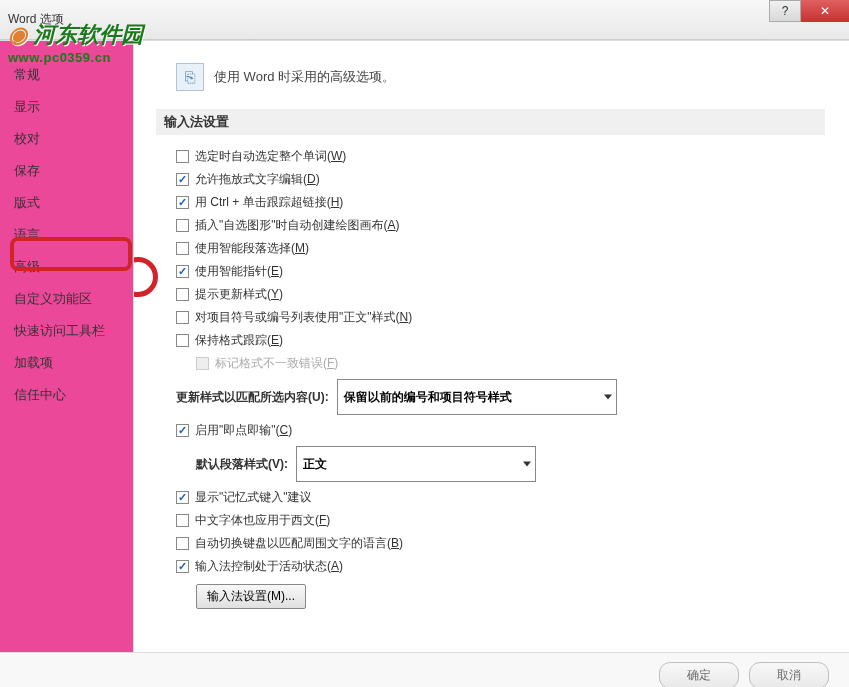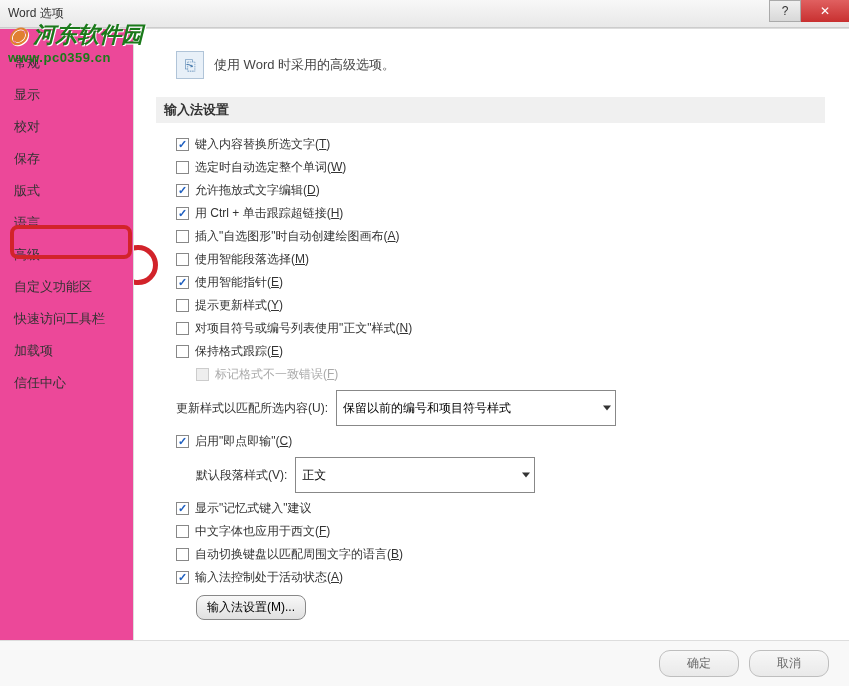--- a/index.html
+++ b/index.html
@@ -1,18 +1,18 @@
 <!DOCTYPE html>
 <html><head>
 <meta charset="utf-8">
 <style>
 * { box-sizing: border-box; margin: 0; padding: 0; }
 body { font-family: "Microsoft YaHei", "Segoe UI", sans-serif; font-size: 12px; background: #fff; width: 849px; height: 687px; overflow: hidden; position: relative; }
 
-.titlebar { height: 28px; background: linear-gradient(to bottom, #f8f8f8, #e8e8e8); border-bottom: 1px solid #ccc; display: flex; align-items: center; padding: 0 4px; position: relative; }
+.titlebar { height: 40px; background: linear-gradient(to bottom, #f8f8f8, #e8e8e8); border-bottom: 1px solid #ccc; display: flex; align-items: center; padding: 0 4px; position: relative; }
 .titlebar-title { padding-left: 4px; color: #333; font-size: 12px; }
 .titlebar-controls { position: absolute; right: 0; top: 0; display: flex; }
 .titlebar-btn { width: 32px; height: 22px; display: flex; align-items: center; justify-content: center; font-size: 12px; color: #333; }
 .titlebar-btn.close { background: linear-gradient(to bottom, #e06060, #c83030); color: #fff; width: 48px; }
 .titlebar-btn.help { background: linear-gradient(to bottom, #f0f0f0, #d8d8d8); border: 1px solid #aaa; }
 
 .main { display: flex; height: 612px; border-top: 1px solid #ddd; }
 .sidebar { width: 134px; background: #ec4899; border-right: 1px solid #ddd; padding-top: 18px; position: relative; }
 .sidebar-item { padding: 7px 14px; cursor: pointer; color: #333; font-size: 13px; }
 
@@ -29,26 +29,26 @@
 .option-row.indent1 { padding-left: 20px; }
 .checkbox { width: 13px; height: 13px; border: 1px solid #888; background: #fff; display: flex; align-items: center; justify-content: center; cursor: pointer; flex-shrink: 0; }
 .checkbox.checked::after { content: "✓"; color: #2060c0; font-size: 11px; font-weight: bold; line-height: 1; }
 .checkbox.disabled { background: #eee; border-color: #ccc; }
 .option-label { color: #333; font-size: 12px; }
 .option-label.disabled { color: #aaa; }
 .option-label u { text-decoration: underline; }
 
 .red-circle { position: absolute; width: 40px; height: 40px; border: 5px solid #d2232a; border-radius: 50%; z-index: 10; pointer-events: none; }
 
-.dropdown-row { display: flex; align-items: center; gap: 8px; padding: 4px 0; }
+.dropdown-row { display: flex; align-items: center; gap: 8px; padding: 4px 0; font-weight: bold; }
 .dropdown { border: 1px solid #888; background: #fff; padding: 2px 22px 2px 6px; font-size: 12px; min-width: 180px; position: relative; cursor: pointer; height: 36px; display: flex; align-items: center; }
 .dropdown::after { content: ""; position: absolute; right: 4px; top: 50%; transform: translateY(-50%); border-left: 4px solid transparent; border-right: 4px solid transparent; border-top: 5px solid #333; }
 
 .button-row { padding: 6px 0 0 20px; }
-.btn { border: 1px solid #888; background: linear-gradient(to bottom, #f8f8f8, #e0e0e0); padding: 3px 10px; font-size: 12px; cursor: pointer; border-radius: 8px; }
+.btn { border: 1px solid #888; background: linear-gradient(to bottom, #f8f8f8, #e0e0e0); padding: 3px 10px; font-size: 12px; cursor: pointer; border-radius: 2px; }
 
 .footer { height: 46px; border-top: 1px solid #ddd; display: flex; justify-content: flex-end; align-items: center; padding: 0 20px; gap: 10px; background: #f8f8f8; }
 .footer-btn { border: 1px solid #999; background: linear-gradient(to bottom, #f8f8f8, #e0e0e0); padding: 4px 24px; font-size: 12px; cursor: pointer; border-radius: 11px; min-width: 80px; opacity: 0.6; }
 
 .watermark { position: absolute; top: 20px; left: 8px; z-index: 100; pointer-events: none; }
 .watermark-logo { font-size: 22px; font-weight: bold; color: #1a7a1a; font-style: italic; text-shadow: 1px 1px 0 #fff; }
 .watermark-logo .orange { color: #e08030; }
 .watermark-url { font-size: 13px; color: #1a7a1a; font-weight: bold; letter-spacing: 0.5px; }
 </style>
 </head>
@@ -87,24 +87,20 @@
     <div class="red-circle" style="left:-16px; top:216px;"></div>
 
     <div class="content-header">
       <div class="content-header-icon">⎘</div>
       <div class="content-header-text">使用 Word 时采用的高级选项。</div>
     </div>
 
     <div class="section-title">输入法设置</div>
 
     <div id="options1">
-        <div class="option-row">
-          <div class="checkbox checked"></div>
-          <span class="option-label">键入内容替换所选文字(<u>T</u>)</span>
-        </div>
         <div class="option-row">
           <div class="checkbox"></div>
           <span class="option-label">选定时自动选定整个单词(<u>W</u>)</span>
         </div>
         <div class="option-row">
           <div class="checkbox checked"></div>
           <span class="option-label">允许拖放式文字编辑(<u>D</u>)</span>
         </div>
         <div class="option-row">
           <div class="checkbox checked"></div>

